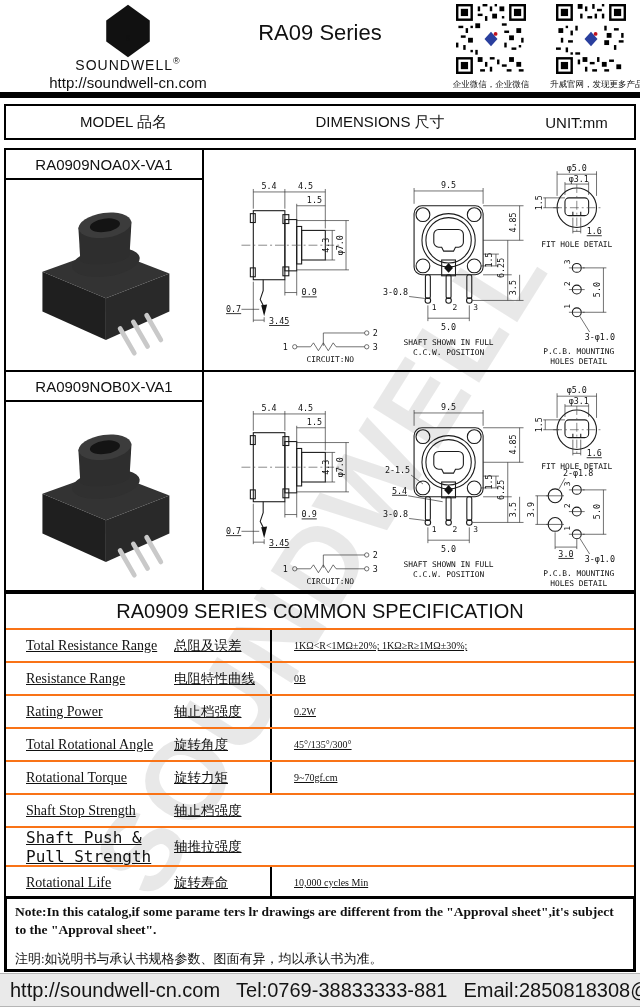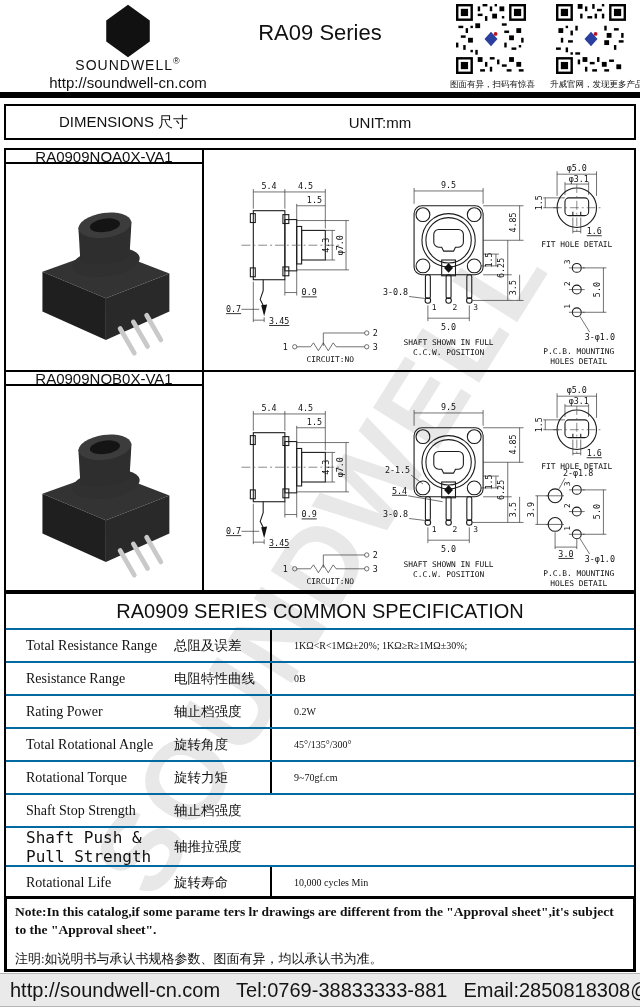--- a/index.html
+++ b/index.html
@@ -23,35 +23,35 @@
   
   .dim-header{left:4px;top:104px;width:632px;height:36px;border:2px solid #000;box-sizing:border-box;
               display:grid;grid-template-columns:235px 1fr 115px;align-items:center;font-size:15px;}
   .dim-header .c{text-align:center;}
   
   .models-box{left:4px;top:148px;width:632px;height:444px;border:2px solid #000;box-sizing:border-box;}
   .m-row{position:absolute;left:0;width:628px;height:220px;}
   .m-row1{top:0;} .m-row2{top:222px;}
   .row-divider{position:absolute;left:0;top:220px;width:628px;height:2px;background:#000;}
   .vline{position:absolute;left:196px;top:0;width:2px;height:220px;background:#000;}
-  .name-cell{position:absolute;left:0;top:0;width:196px;height:14px;border-bottom:2px solid #000;
+  .name-cell{position:absolute;left:0;top:0;width:196px;height:30px;border-bottom:2px solid #000;
              box-sizing:border-box;display:flex;align-items:center;justify-content:center;font-size:15px;}
   .photo{position:absolute;left:8px;top:38px;width:180px;height:175px;}
   .drawing{position:absolute;left:198px;top:1px;width:430px;height:218px;}
   
   svg .ln{fill:none;stroke:#1b1b1b;stroke-width:1.1;}
   svg .thin{fill:none;stroke:#333;stroke-width:0.7;}
   svg .cl{fill:none;stroke:#555;stroke-width:0.7;stroke-dasharray:9 3 2 3;}
   svg text{font-family:"DejaVu Sans Mono",monospace;font-size:8.5px;fill:#111;}
   svg text.cap{font-size:8px;}
   svg text.u{text-decoration:underline;}
   
   .spec-box{left:4px;top:592px;width:632px;border:2px solid #000;border-bottom:none;box-sizing:border-box;}
   .spec-title{height:34px;display:flex;align-items:center;justify-content:center;font-size:20px;}
-  .spec-row{display:grid;grid-template-columns:168px 96px 1fr;border-top:2px solid #0369a1;align-items:center;}
+  .spec-row{display:grid;grid-template-columns:168px 96px 1fr;border-top:2px solid #f97316;align-items:center;text-decoration:underline;}
   .spec-row .en{padding-left:20px;font-family:"Liberation Serif",serif;font-size:14px;}
   .spec-row .en.mono{font-family:"DejaVu Sans Mono",monospace;font-size:16px;}
   .spec-row .cn{font-size:13.5px;}
   .spec-row .val{border-left:2px solid #000;align-self:stretch;display:flex;align-items:center;
                  padding-left:22px;font-family:"Liberation Serif",serif;font-size:10px;text-align:right;}
   .h33{height:31px;} .h39{height:37px;}
   
   .note-box{left:4px;top:896px;width:632px;height:76px;border:3px solid #000;box-sizing:border-box;
             padding:4px 8px;font-family:"Liberation Serif",serif;}
   .note-en{font-weight:bold;font-size:13.5px;line-height:1.3;}
@@ -134,21 +134,21 @@
         <rect x="1" y="1" width="5" height="5" fill="#fff"></rect>
           <rect x="2" y="2" width="3" height="3" fill="#000"></rect>
         <rect x="23" y="1" width="5" height="5" fill="#fff"></rect>
           <rect x="24" y="2" width="3" height="3" fill="#000"></rect>
         <rect x="1" y="23" width="5" height="5" fill="#fff"></rect>
           <rect x="2" y="24" width="3" height="3" fill="#000"></rect>
         <rect x="10.5" y="10.5" width="8" height="8" fill="#fff"></rect>
         <polygon points="14.5,11.5 17.2,14.5 14.5,17.5 11.8,14.5" fill="#2a3f9e"></polygon>
         <circle cx="16.4" cy="12.4" r="0.8" fill="#c1121f"></circle>
       </svg>
-      <div class="qr-caption">图面有异，扫码有惊喜</div>
+      <div class="qr-caption">企业微信，企业微信</div>
     </div>
 
     <div class="qr-block qr-right">
       <svg width="74" height="70" viewBox="0 0 29 29">
         <rect x="0" y="0" width="29" height="29" fill="#fff"></rect>
         <g fill="#000">
           <rect x="0" y="0" width="7" height="7"></rect>
             <rect x="22" y="0" width="7" height="7"></rect>
             <rect x="0" y="22" width="7" height="7"></rect>
           <rect x="9" y="0" width="2" height="2"></rect>
@@ -198,20 +198,21 @@
         <polygon points="14.5,11.5 17.2,14.5 14.5,17.5 11.8,14.5" fill="#2a3f9e"></polygon>
         <circle cx="16.4" cy="12.4" r="0.8" fill="#c1121f"></circle>
       </svg>
       <div class="qr-caption">升威官网，发现更多产品</div>
     </div>
   </div>
 
   <div class="layer black-bar"></div>
 
   <div class="layer dim-header">
+    <div class="c">MODEL 品名</div>
     <div class="c">DIMENSIONS 尺寸</div>
     <div class="c">UNIT:mm</div>
   </div>
 
   <div class="layer models-box">
 
     <div class="m-row m-row1">
       <div class="vline"></div>
       <div class="name-cell">RA0909NOA0X-VA1</div>
 

